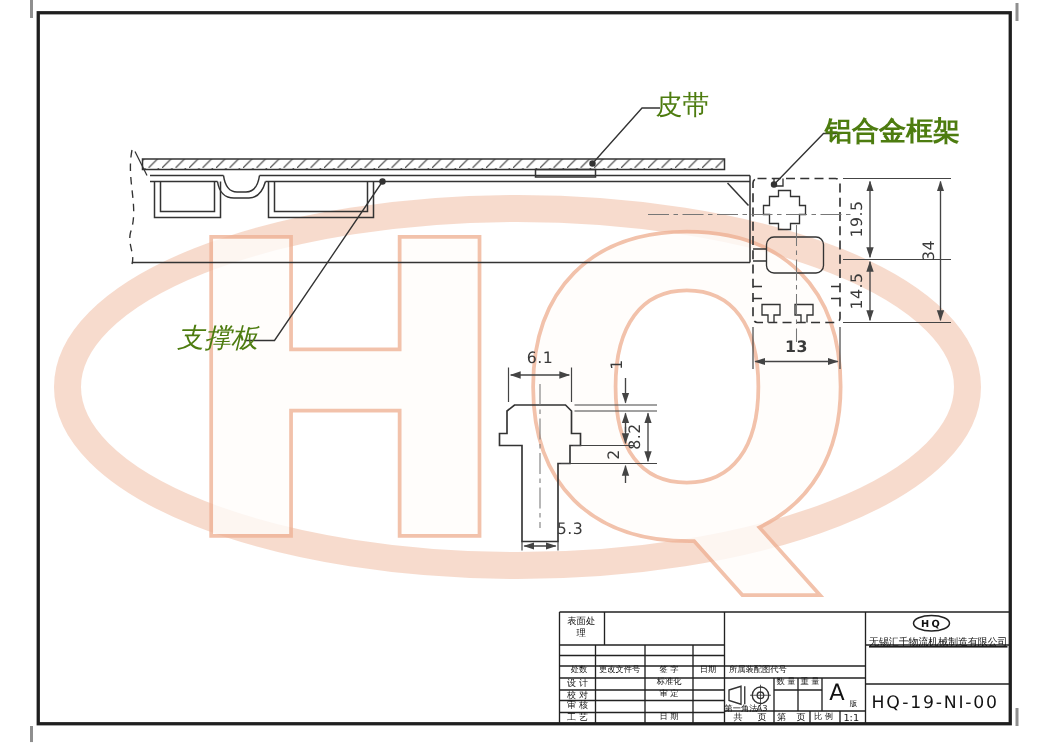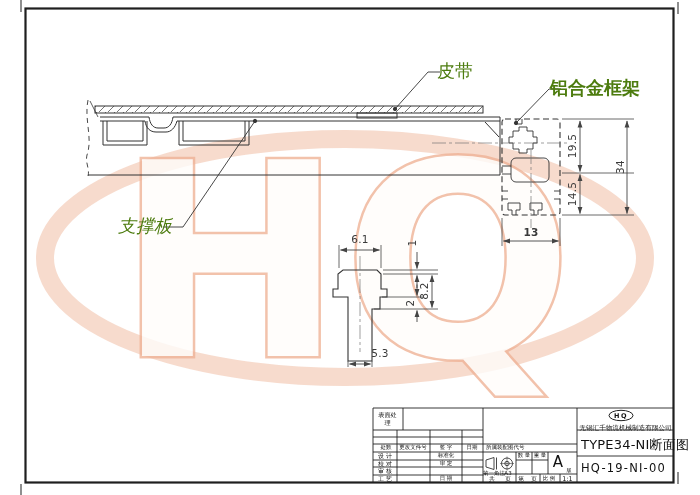--- a/index.html
+++ b/index.html
@@ -12,21 +12,21 @@
   .tl{position:absolute;transform:translate(0,-50%);white-space:nowrap;line-height:1;}
   .rot{transform:translate(-50%,-50%) rotate(-90deg);}
   .dim{font-size:10.5px;color:#3a3a3a;letter-spacing:.3px;}
   .callout{font-size:18px;color:#4d7c0f;}
   .tb{font-size:6px;color:#111;}
   .tb55{font-size:5.5px;color:#111;}
   .surface{
     position:absolute;left:376px;top:411px;width:23px;font-size:6.2px;color:#111;
     line-height:1.35;text-align:center;word-break:break-all;
   }
-  .company{font-size:6.6px;color:#111;}
+  .company{font-size:6.6px;color:#111;text-decoration:underline;}
   .dwg-title{font-size:13px;color:#111;letter-spacing:.2px;}
   .dwg-no{font-size:11.5px;color:#111;letter-spacing:1.2px;}
   .verA{font-size:15px;color:#111;}
   .ver-suffix{font-size:5px;color:#111;}
   .scale{font-size:6.5px;color:#111;}
 </style>
 </head>
 <body>
 
 <div class="canvas">
@@ -205,16 +205,15 @@
   <span class="t tb55" style="left:508px;top:473.5px;">A3</span>
 
   <span class="t tb" style="left:492px;top:478.5px;">共</span>
   <span class="t tb" style="left:508px;top:478.5px;">页</span>
   <span class="t tb" style="left:521px;top:478.5px;">第</span>
   <span class="t tb" style="left:534px;top:478.5px;">页</span>
   <span class="t tb55" style="left:549px;top:478.5px;">比 例</span>
   <span class="t scale" style="left:567.5px;top:478.5px;">1:1</span>
 
   <span class="t company" style="left:625.5px;top:428px;">无锡汇千物流机械制造有限公司</span>
-  <span class="tl dwg-title" style="left:581px;top:444px;">TYPE34-NI断面图</span>
   <span class="tl dwg-no" style="left:581px;top:469px;">HQ-19-NI-00</span>
 
 </div>
 
 </body></html>

